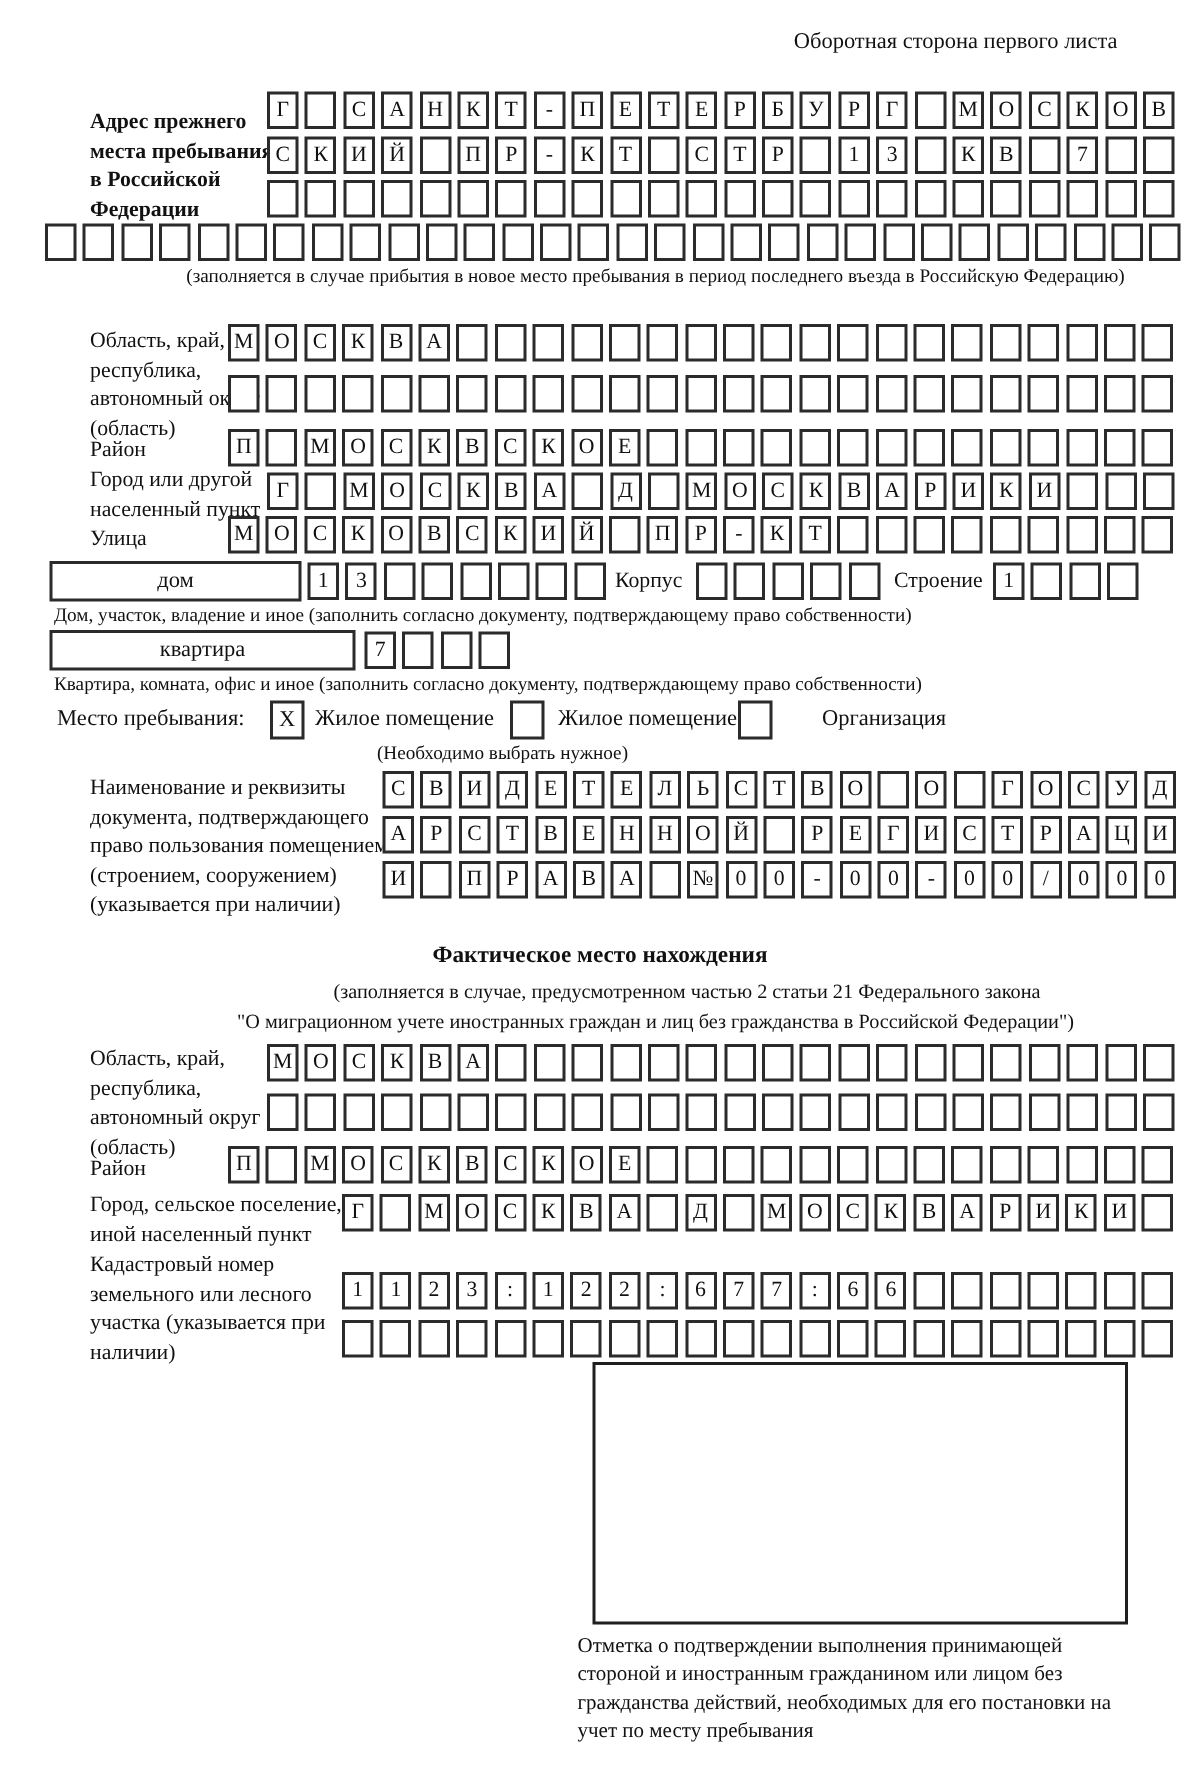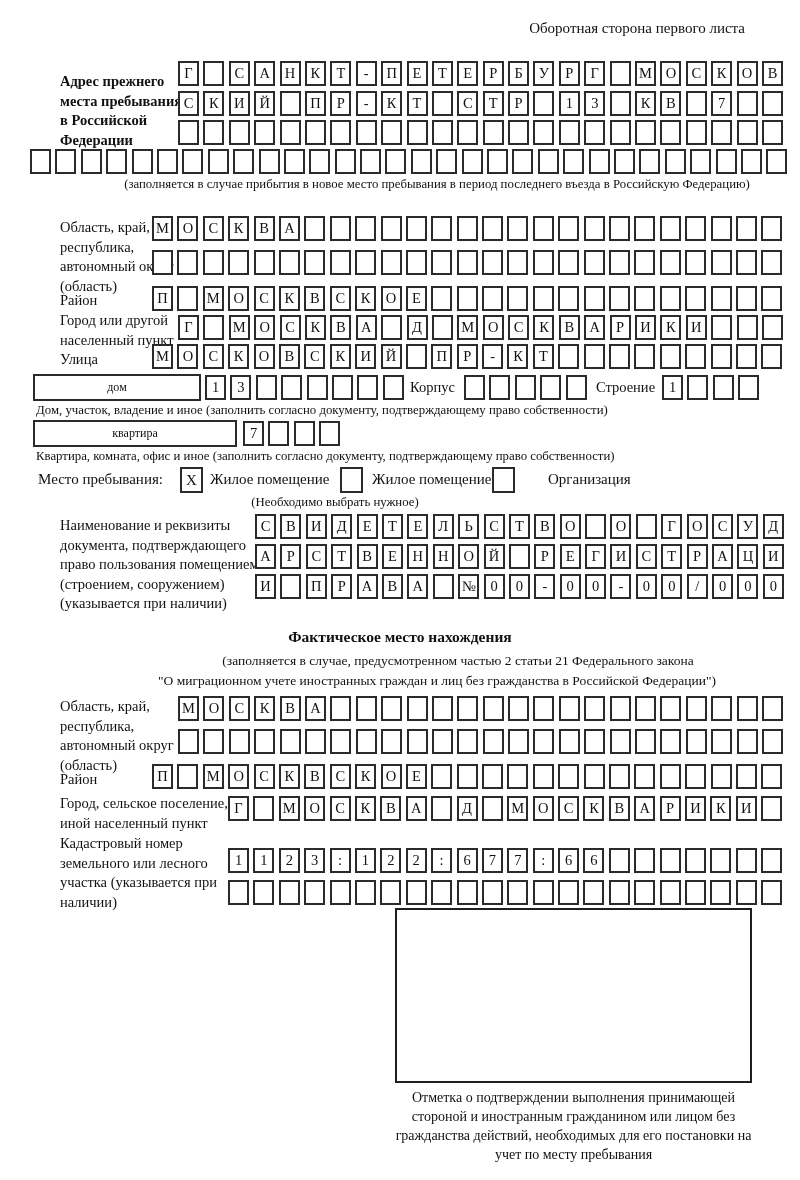--- a/index.html
+++ b/index.html
@@ -14,28 +14,28 @@
   .note{position:absolute;font-size:12.8px;color:#111;}
   .note-center{left:0;width:100%;text-align:center;margin-left:37px;}
   .cellrow{position:absolute;display:flex;gap:4.4px;}
   .cell{
     width:21px;height:25px;box-sizing:border-box;border:2px solid #2b2b2b;
     display:flex;align-items:center;justify-content:center;
     font-size:14.5px;line-height:1;background:#fff;flex:0 0 auto;
   }
   .titlebox{
     position:absolute;box-sizing:border-box;border:2px solid #2b2b2b;
-    display:flex;align-items:center;justify-content:center;font-size:12px;background:#fff;
+    display:flex;align-items:center;justify-content:center;font-size:15px;background:#fff;
   }
   .cbox{
     position:absolute;width:23px;height:26px;box-sizing:border-box;border:2px solid #2b2b2b;
     display:flex;align-items:center;justify-content:center;font-size:15px;background:#fff;
   }
   .stamp{position:absolute;box-sizing:border-box;border:2px solid #1f1f1f;background:#fff;}
-  .caption{position:absolute;text-align:center;font-size:14px;line-height:19px;}
+  .caption{position:absolute;font-size:14px;line-height:19px;}
 </style>
 </head>
 <body>
 
 <div class="page">
 
   <div class="hdr-right">Оборотная сторона первого листа</div>
 
   <div class="lbl" style="left:60px;top:72px;width:128px;font-weight:bold;">Адрес прежнего места пребывания в Российской Федерации</div>
   <div class="cellrow" style="left:178px;top:61px;">

